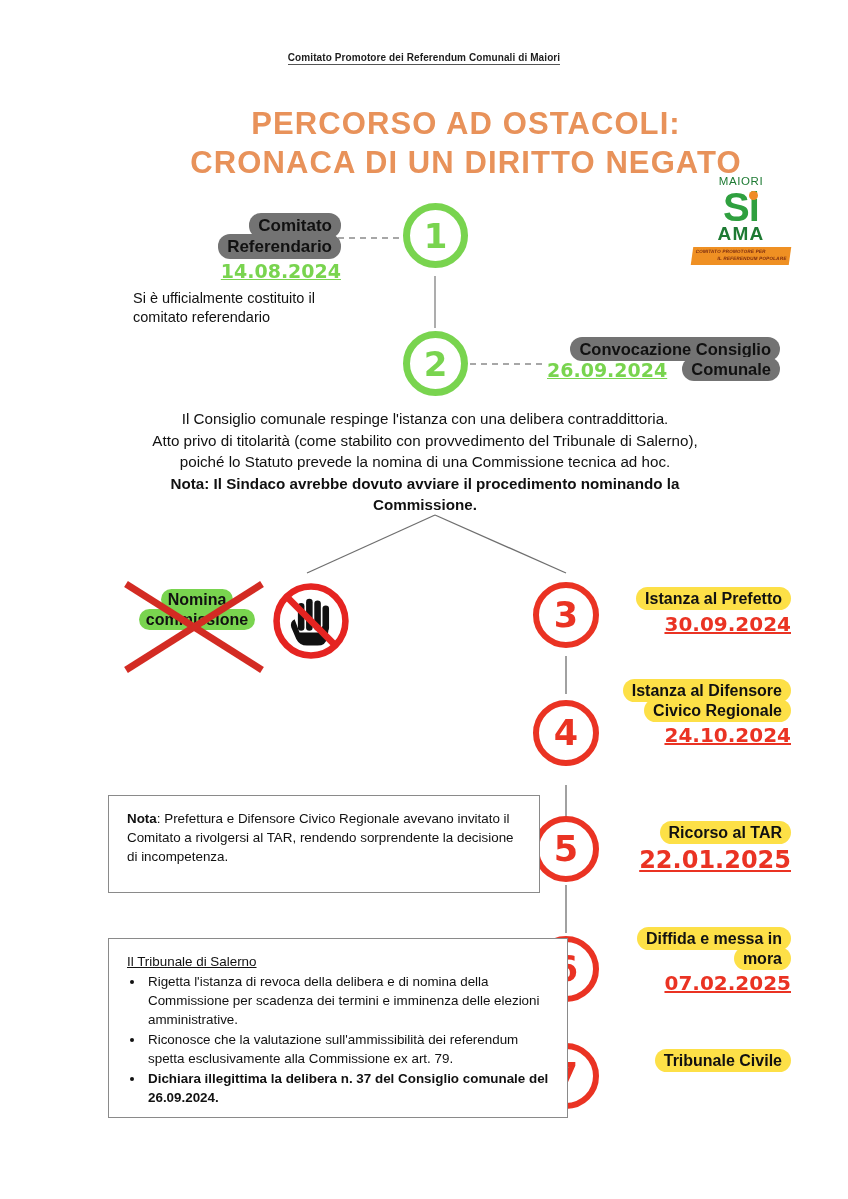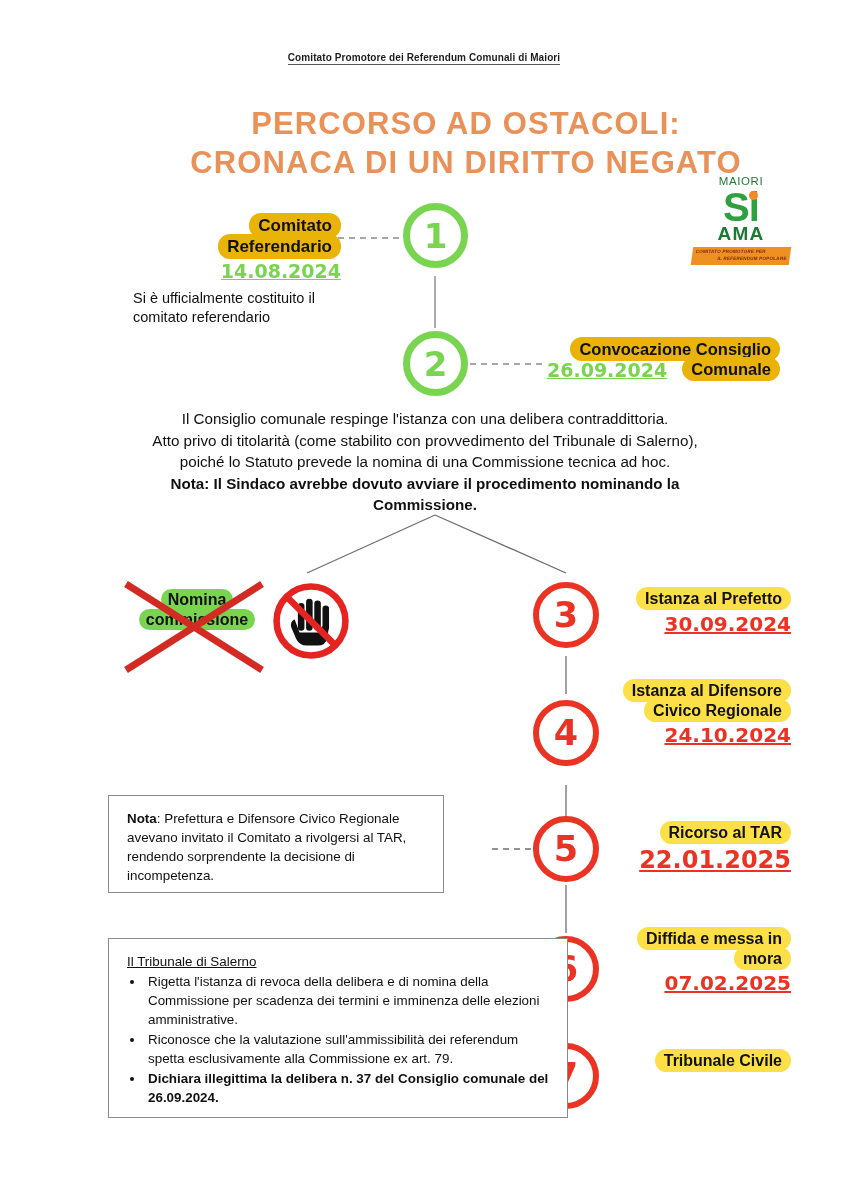--- a/index.html
+++ b/index.html
@@ -102,21 +102,21 @@
     line-height: 1.22;
     color: #111;
   }
   .badge .chip {
     display: inline;
     padding: 3px 9px;
     border-radius: 12px;
     box-decoration-break: clone;
     -webkit-box-decoration-break: clone;
   }
-  .badge.green .chip { background: #eab308; }
+  .badge.green .chip { background: #737373; }
   .badge.red   .chip { background: #fde047; }
   .badge .date {
     display: block;
     margin-top: 3px;
     font-family: "DejaVu Sans", sans-serif;
     font-weight: bold;
     text-decoration: underline;
   }
   .badge.green .date { color: #79d44f; }
   .badge.red   .date { color: #ea3323; }
@@ -300,21 +300,21 @@
     <span class="date" style="font-size:20px;">07.02.2025</span>
   </div>
 
   <div class="step-circle red" style="top:1043px; left:533px; width:66px; height:66px; font-size:35px;">
     <span>7</span>
   </div>
   <div class="badge red" style="top:1051px; left:621px; width:170px; text-align:right; font-size:16px;">
     <span class="chip">Tribunale Civile</span>
   </div>
 
-  <div class="note-box" style="top:795px; left:108px; width:336px; height:98px;">
+  <div class="note-box" style="top:795px; left:108px; width:432px; height:98px;">
     <span><b>Nota</b><span>: Prefettura e Difensore Civico Regionale avevano invitato il Comitato a rivolgersi al TAR, rendendo sorprendente la decisione di incompetenza.</span></span>
   </div>
 
   <div class="note-box" style="top:938px; left:108px; width:460px; height:180px;">
     <div class="titleline">Il Tribunale di Salerno</div>
     <ul>
       <li>Rigetta l'istanza di revoca della delibera e di nomina della Commissione per scadenza dei termini e imminenza delle elezioni amministrative.</li>
       <li>Riconosce che la valutazione sull'ammissibilità dei referendum spetta esclusivamente alla Commissione ex art. 79.</li>
       <li style="font-weight:bold;">Dichiara illegittima la delibera n. 37 del Consiglio comunale del 26.09.2024.</li>
     </ul>

